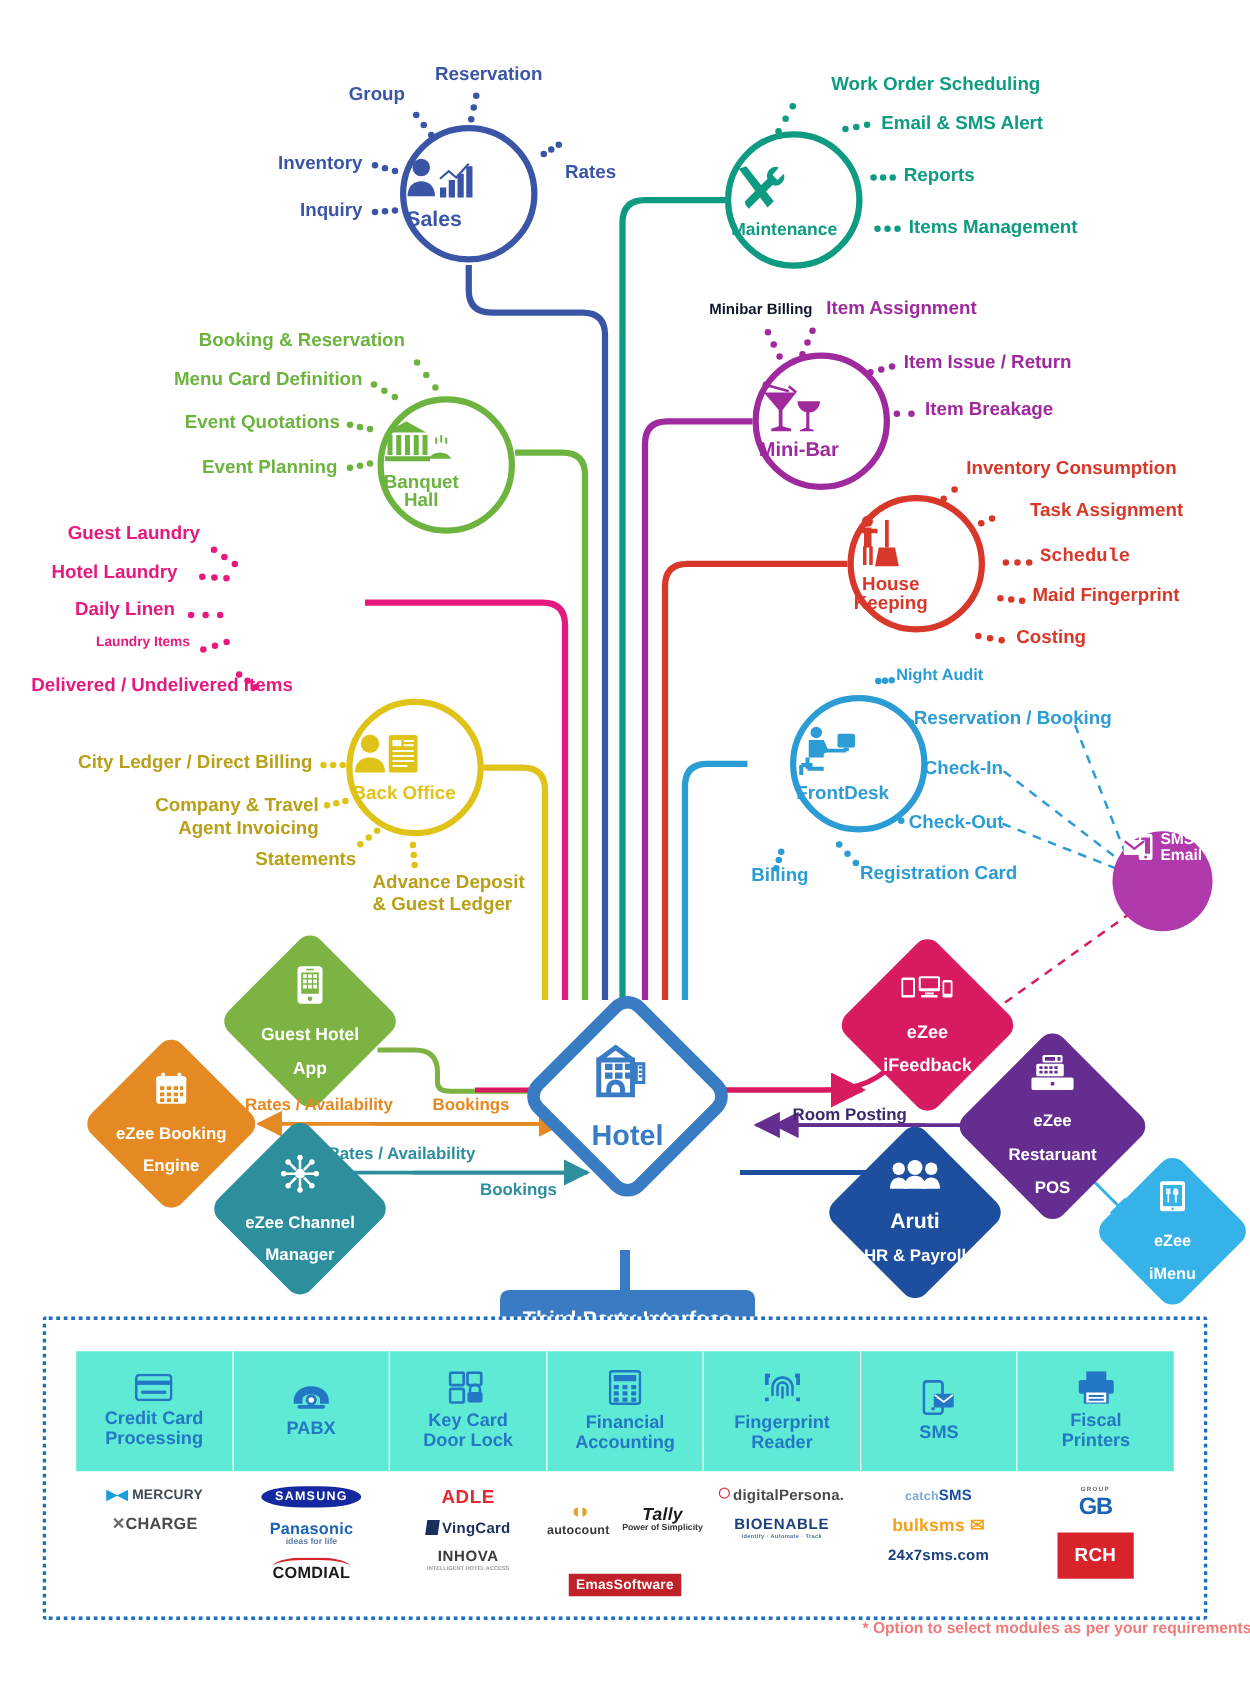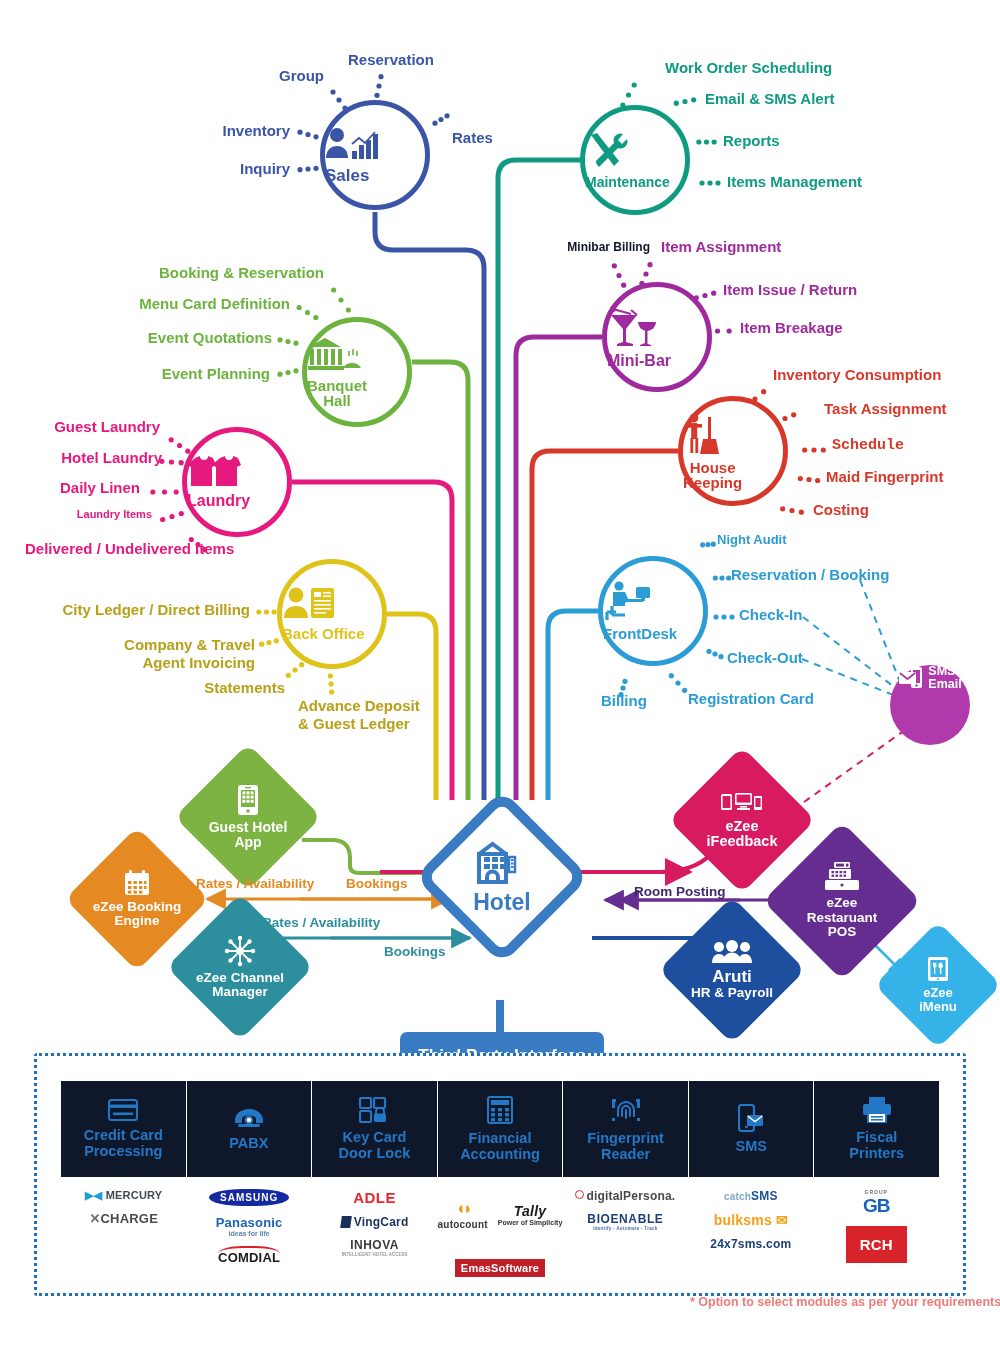--- a/index.html
+++ b/index.html
@@ -14,35 +14,35 @@
   
   .lab{position:absolute;font-weight:600;white-space:nowrap;line-height:1.12;}
   .lab.r{text-align:right;}
   .lab.c{text-align:center;}
   
   .dia{position:absolute;display:flex;align-items:center;justify-content:center;}
   .dia .sq{position:absolute;left:0;top:0;width:100%;height:100%;
            transform:rotate(45deg);border-radius:12px;}
   .dia .inner{position:relative;z-index:2;display:flex;flex-direction:column;
               align-items:center;justify-content:center;color:#fff;text-align:center;
-              font-weight:600;line-height:1.07;}
+              font-weight:600;line-height:1.07;gap:12px;}
   .dia .inner .dico{margin-bottom:4px;line-height:0;}
   
   .flab{position:absolute;font-weight:600;white-space:nowrap;}
   
   #tpi-badge{position:absolute;background:#3a7cc4;color:#fff;border-radius:7px;
              display:flex;align-items:center;justify-content:center;
              font-size:17px;font-weight:600;letter-spacing:.1px;}
   #tpi-badge .tail{position:absolute;left:50%;bottom:-11px;margin-left:-11px;
              width:0;height:0;border-left:11px solid transparent;
              border-right:11px solid transparent;border-top:12px solid #3a7cc4;}
   #tpi-box{position:absolute;box-sizing:border-box;
            border:3px dotted #1f6fc0;border-radius:3px;background:#fff;}
   #tpi-grid{position:absolute;left:24px;top:25px;right:24px;height:96px;
-            background:#0f172a;display:flex;}
+            background:#5eead4;display:flex;}
   #tpi-grid .col{flex:1;display:flex;flex-direction:column;align-items:center;
             justify-content:center;border-right:1px solid #ffffff;}
   #tpi-grid .col:last-child{border-right:none;}
   #tpi-grid .cicon{margin-bottom:6px;line-height:0;}
   #tpi-grid .ctxt{color:#2477c4;font-size:14.5px;font-weight:600;text-align:center;line-height:1.12;}
   #tpi-logos{position:absolute;left:24px;top:121px;right:24px;height:110px;display:flex;}
   #tpi-logos .lcol{flex:1;display:flex;flex-direction:column;align-items:center;
             justify-content:flex-start;padding-top:12px;gap:9px;}
   .logo{font-size:11px;font-weight:700;letter-spacing:.2px;white-space:nowrap;text-align:center;}
   .logo small{display:block;font-size:7px;font-weight:600;letter-spacing:0;}
@@ -323,31 +323,22 @@
         <path d="M31 13 H49" stroke="#fff" stroke-width="1" fill="none"></path>
       </svg>
     </span>
     <span class="nm" style="color:#9e2a9e;font-size:16px;margin-top:2px;">Mini-Bar</span>
   </div>
   <div class="lab r" style="left:486px;top:241px;width:164px;color:#0f172a;font-size:12px;">Minibar Billing</div>
   <div class="lab" style="left:661px;top:239px;color:#9e2a9e;font-size:15px;">Item Assignment</div>
   <div class="lab" style="left:723px;top:282px;color:#9e2a9e;font-size:15px;">Item Issue / Return</div>
   <div class="lab" style="left:740px;top:320px;color:#9e2a9e;font-size:15px;">Item Breakage</div>
 
-  <div class="circ" style="left:182px;top:427px;width:110px;height:110px;border:5px solid #e6197e;">
-    <span class="ico">
-      <svg width="54" height="32" viewBox="0 0 54 32">
-        <path d="M8 2 L13 0 a4 4 0 0 0 8 0 L26 2 L29 9 L25 11 L25 30 L4 30 L4 11 L0 9 Z" fill="#e6197e"></path>
-        <path d="M33 2 L38 0 a4 4 0 0 0 8 0 L51 2 L54 9 L50 11 L50 30 L29 30 L29 11 L25 9 Z" fill="#e6197e"></path>
-      </svg>
-    </span>
-    <span class="nm" style="color:#e6197e;font-size:16px;margin-top:2px;">Laundry</span>
-  </div>
   <div class="lab r" style="left:30px;top:419px;width:130px;color:#e6197e;font-size:15px;">Guest Laundry</div>
-  <div class="lab r" style="left:34px;top:450px;width:128px;color:#e6197e;font-size:15px;">Hotel Laundry</div>
+  <div class="lab r" style="left:14px;top:450px;width:128px;color:#e6197e;font-size:15px;">Hotel Laundry</div>
   <div class="lab r" style="left:20px;top:480px;width:120px;color:#e6197e;font-size:15px;">Daily Linen</div>
   <div class="lab r" style="left:20px;top:508px;width:132px;color:#e6197e;font-size:11px;">Laundry Items</div>
   <div class="lab" style="left:25px;top:541px;color:#e6197e;font-size:15px;">Delivered / Undelivered Items</div>
 
   <div class="circ" style="left:678px;top:396px;width:110px;height:110px;border:5px solid #d8382a;">
     <span class="ico">
       <svg width="42" height="42" viewBox="0 0 42 42">
         <circle cx="11" cy="5" r="4.4" fill="#d8382a"></circle>
         <rect x="8.2" y="10" width="6" height="16" fill="#d8382a"></rect>
         <rect x="3" y="11" width="16" height="3.6" fill="#d8382a"></rect>
@@ -384,21 +375,21 @@
     </span>
     <span class="nm" style="color:#e0c319;font-size:15px;margin-top:2px;">Back Office</span>
   </div>
   <div class="lab r" style="left:30px;top:602px;width:220px;color:#b8a018;font-size:15px;">City Ledger / Direct Billing</div>
   <div class="lab r" style="left:90px;top:637px;width:165px;color:#b8a018;font-size:15px;">Company &amp; Travel</div>
   <div class="lab r" style="left:90px;top:655px;width:165px;color:#b8a018;font-size:15px;">Agent Invoicing</div>
   <div class="lab r" style="left:130px;top:680px;width:155px;color:#b8a018;font-size:15px;">Statements</div>
   <div class="lab" style="left:298px;top:698px;color:#b8a018;font-size:15px;">Advance Deposit</div>
   <div class="lab" style="left:298px;top:716px;color:#b8a018;font-size:15px;">&amp; Guest Ledger</div>
 
-  <div class="circ" style="left:598px;top:556px;width:110px;height:110px;border:5px solid #2b9cd4;">
+  <div class="circ" style="left:632px;top:556px;width:110px;height:110px;border:5px solid #2b9cd4;">
     <span class="ico">
       <svg width="52" height="40" viewBox="0 0 52 40">
         <circle cx="16" cy="5" r="4.6" fill="#2b9cd4"></circle>
         <path d="M10 11 L22 11 L26 20 L22 22 L22 25 L10 25 Z" fill="#2b9cd4"></path>
         <rect x="22" y="18" width="18" height="3" fill="#2b9cd4"></rect>
         <rect x="33" y="6" width="14" height="11" rx="1.5" fill="#2b9cd4"></rect>
         <rect x="38" y="17" width="4" height="3" fill="#2b9cd4"></rect>
         <path d="M9 25 L9 34 M9 34 L22 34" stroke="#2b9cd4" stroke-width="3.2" fill="none"></path>
         <path d="M4 31 L4 39 M4 31 L13 31" stroke="#2b9cd4" stroke-width="3.2" fill="none"></path>
       </svg>

